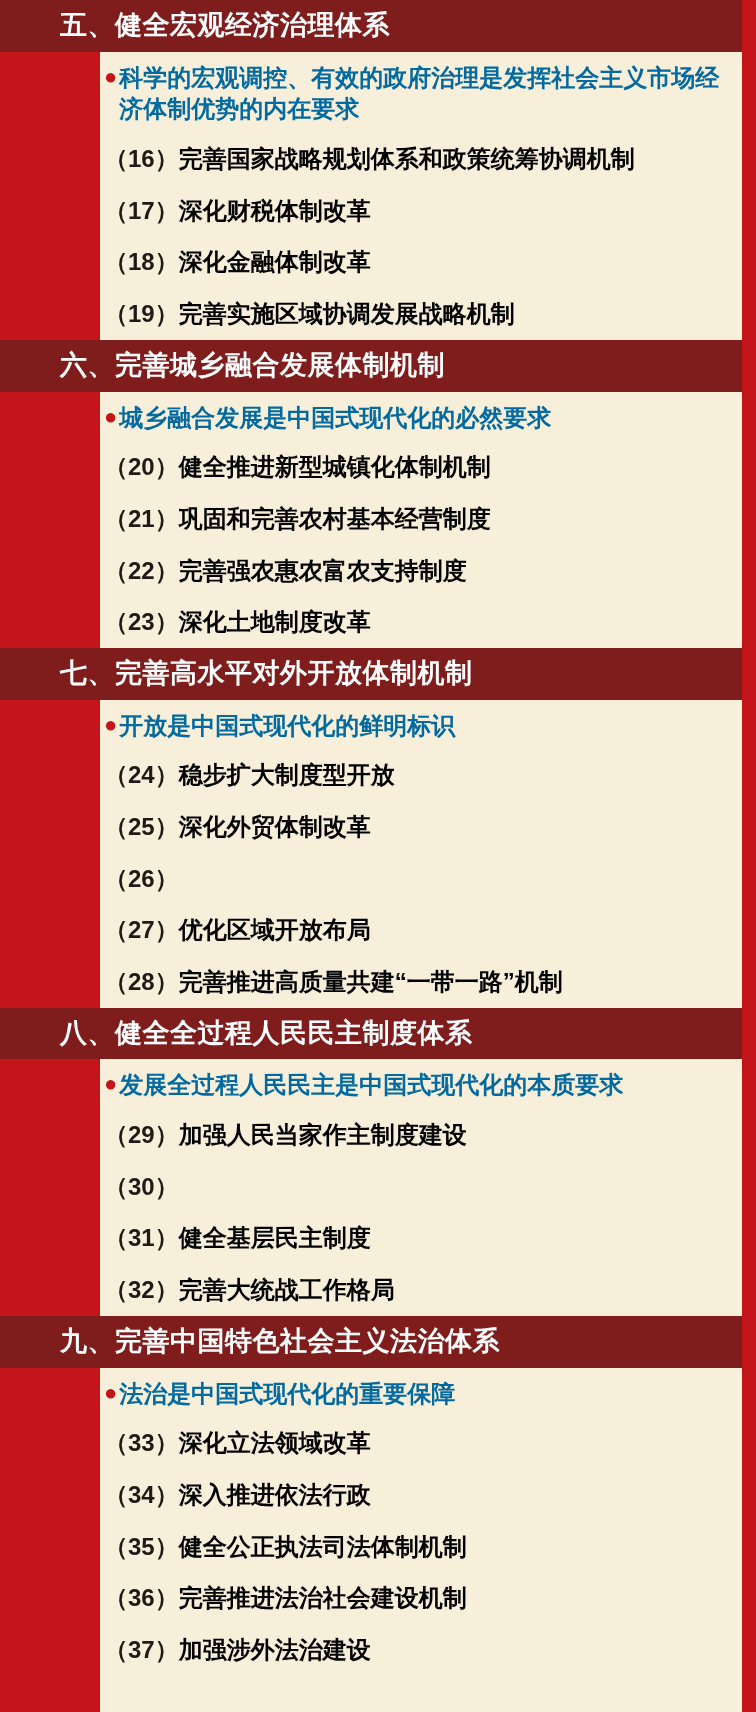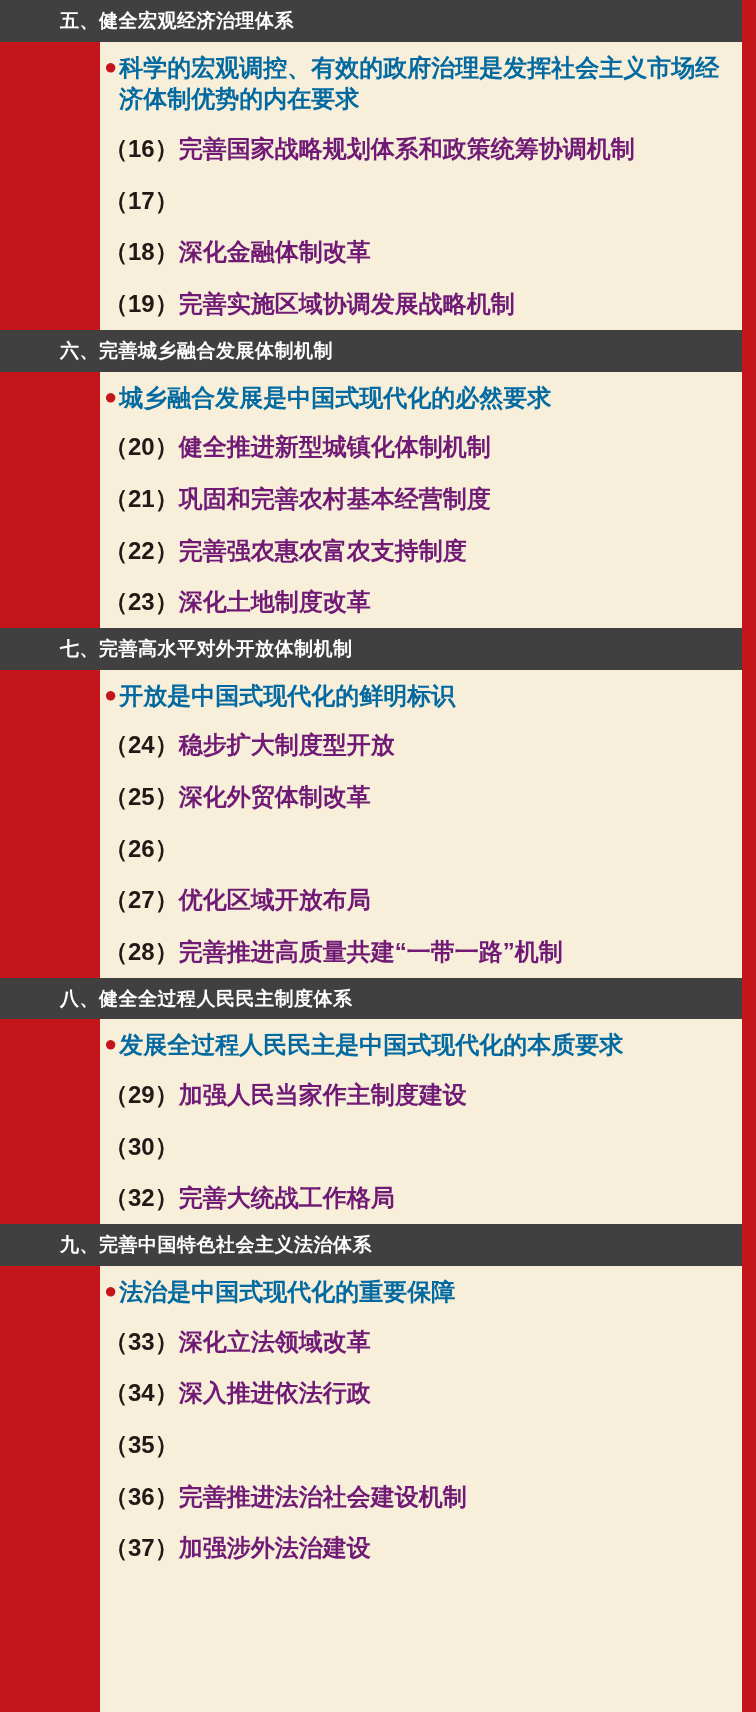--- a/index.html
+++ b/index.html
@@ -31,23 +31,23 @@
   .rail {
     position: absolute;
     left: 0; top: 0; bottom: 0;
     width: 50px;
     background: #c3151a;
   }
   .section {
     position: relative;
   }
   .section-header {
-    background: #404040;
+    background: #7f1d1d;
     color: #ffffff;
-    font-size: 19px;
+    font-size: 27px;
     font-weight: bold;
     line-height: 1.25;
     padding: 9px 10px 9px 12px;
     margin-left: -50px;
     padding-left: 60px;
     letter-spacing: 0.5px;
     box-shadow: none;
   }
   .item {
     display: flex;
@@ -58,21 +58,21 @@
     color: #231815;
     font-weight: bold;
   }
   .item .num {
     flex: 0 0 auto;
     white-space: nowrap;
     color: #231815;
   }
   .item .txt {
     flex: 1 1 auto;
-    color: #701a75;
+    color: #000000;
   }
   .bullet-item {
     display: flex;
     align-items: flex-start;
     padding: 10px 22px 8px 54px;
     font-size: 24px;
     line-height: 1.32;
     color: #231815;
     font-weight: bold;
   }
@@ -100,20 +100,21 @@
           <div class="bullet-item">
             <span class="dot">●</span>
             <span class="btxt">科学的宏观调控、有效的政府治理是发挥社会主义市场经济体制优势的内在要求</span>
           </div>
           <div class="item">
             <span class="num">（16）</span>
             <span class="txt">完善国家战略规划体系和政策统筹协调机制</span>
           </div>
           <div class="item">
             <span class="num">（17）</span>
+            <span class="txt">深化财税体制改革</span>
           </div>
           <div class="item">
             <span class="num">（18）</span>
             <span class="txt">深化金融体制改革</span>
           </div>
           <div class="item">
             <span class="num">（19）</span>
             <span class="txt">完善实施区域协调发展战略机制</span>
           </div>
         </div>
@@ -173,40 +174,45 @@
             <span class="btxt">发展全过程人民民主是中国式现代化的本质要求</span>
           </div>
           <div class="item">
             <span class="num">（29）</span>
             <span class="txt">加强人民当家作主制度建设</span>
           </div>
           <div class="item">
             <span class="num">（30）</span>
           </div>
           <div class="item">
+            <span class="num">（31）</span>
+            <span class="txt">健全基层民主制度</span>
+          </div>
+          <div class="item">
             <span class="num">（32）</span>
             <span class="txt">完善大统战工作格局</span>
           </div>
         </div>
         <div class="section">
           <div class="section-header">九、完善中国特色社会主义法治体系</div>
           <div class="bullet-item">
             <span class="dot">●</span>
             <span class="btxt">法治是中国式现代化的重要保障</span>
           </div>
           <div class="item">
             <span class="num">（33）</span>
             <span class="txt">深化立法领域改革</span>
           </div>
           <div class="item">
             <span class="num">（34）</span>
             <span class="txt">深入推进依法行政</span>
           </div>
           <div class="item">
             <span class="num">（35）</span>
+            <span class="txt">健全公正执法司法体制机制</span>
           </div>
           <div class="item">
             <span class="num">（36）</span>
             <span class="txt">完善推进法治社会建设机制</span>
           </div>
           <div class="item">
             <span class="num">（37）</span>
             <span class="txt">加强涉外法治建设</span>
           </div>
         </div>

